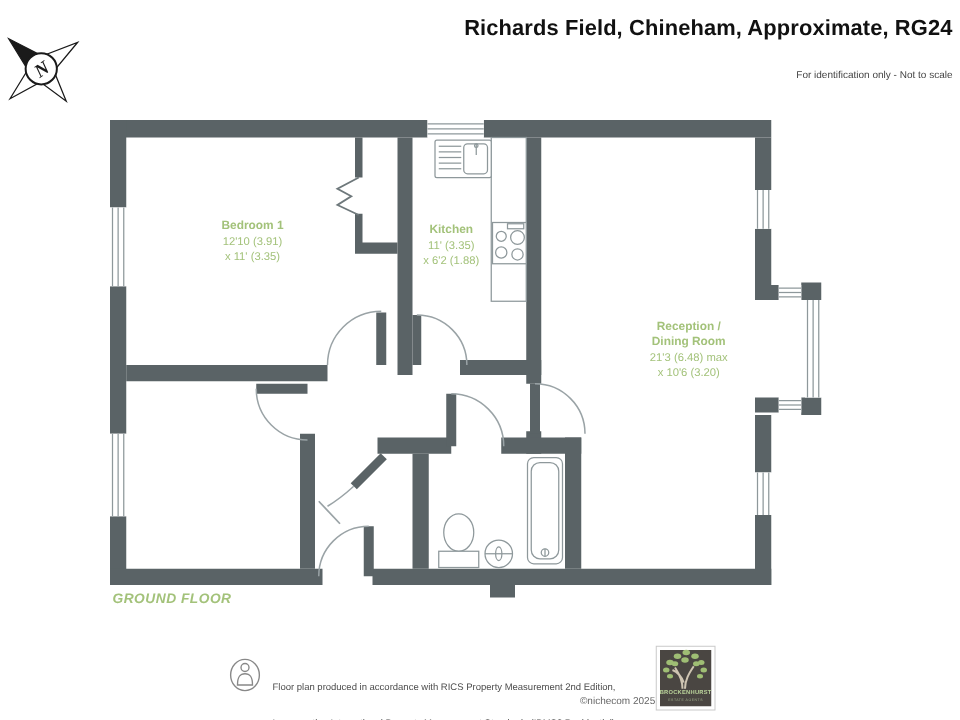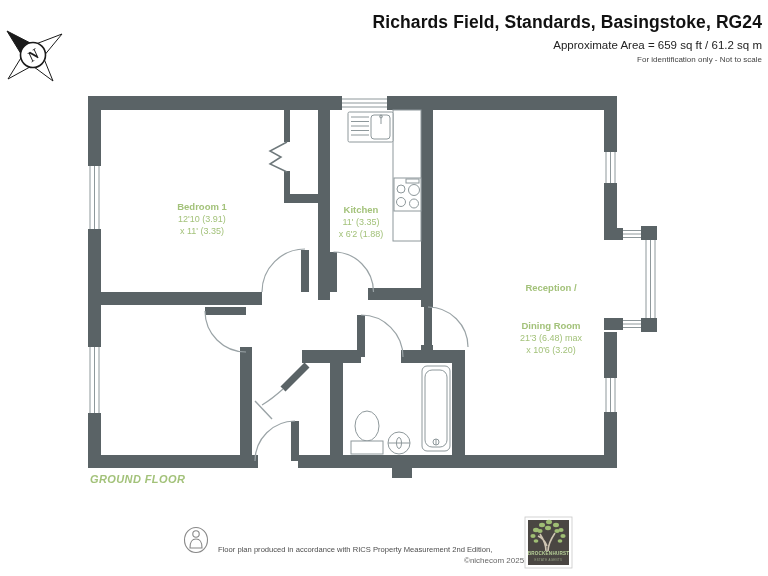--- a/index.html
+++ b/index.html
@@ -5,21 +5,21 @@
   html,body{margin:0;padding:0;background:#ffffff;}
   #page{position:relative;width:768px;height:576px;background:#fff;overflow:hidden;
         font-family:"Liberation Sans",sans-serif;color:#111;}
   #plan-svg{position:absolute;left:0;top:0;}
   .hdr{position:absolute;right:6px;text-align:right;}
   .title{top:12px;font-size:17.5px;font-weight:bold;color:#111;letter-spacing:0.1px;}
   .area{top:39px;font-size:11.5px;color:#222;}
   .note{top:55px;font-size:8px;color:#444;}
   .room-label{position:absolute;width:140px;text-align:center;color:#a3c27a;
               font-size:9px;line-height:12px;}
-  .room-label .rn{font-weight:bold;font-size:9.5px;margin-top:26px;}
+  .room-label .rn{font-weight:bold;font-size:9.5px;}
   .floor-label{position:absolute;left:90px;top:473px;color:#a3c27a;font-weight:bold;
                font-size:11px;letter-spacing:0.4px;font-style:italic;}
   .disc{position:absolute;left:218px;top:526px;font-size:7.6px;line-height:9.6px;
         color:#4d4d4d;white-space:pre-wrap;}
   .credit{position:absolute;left:464px;top:533px;font-size:8px;color:#666;margin-top:23px;}
 </style>
 </head>
 <body>
 
 <div id="page">
@@ -212,22 +212,21 @@
             <ellipse cx="548" cy="528" rx="3" ry="2.2"></ellipse>
           <ellipse cx="536" cy="541" rx="2.4" ry="1.8"></ellipse>
             <ellipse cx="560" cy="541" rx="2.4" ry="1.8"></ellipse>
         </g>
       </g>
       <text x="548.5" y="555" text-anchor="middle" font-size="4.6" font-weight="bold" fill="#b9d29a" letter-spacing="0.2">BROCKENHURST</text>
       <text x="548.5" y="560.5" text-anchor="middle" font-size="2.8" fill="#9aa888" letter-spacing="0.4">ESTATE AGENTS</text>
     </g>
   </svg>
 
-  <div class="hdr title">Richards Field, Standards, Basingstoke, RG24</div>
-  <div class="hdr area">Approximate Area = 659 sq ft / 61.2 sq m</div>
+  <div class="hdr title">Richards Field, Chineham, Approximate, RG24</div>
   <div class="hdr note">For identification only - Not to scale</div>
 
   <div class="room-label" style="left:132px;top:175px;">
     <div class="rn">Bedroom 1</div>
     <div>12'10 (3.91)</div>
     <div>x 11' (3.35)</div>
   </div>
   <div class="room-label" style="left:291px;top:178px;">
     <div class="rn">Kitchen</div>
     <div>11' (3.35)</div>

